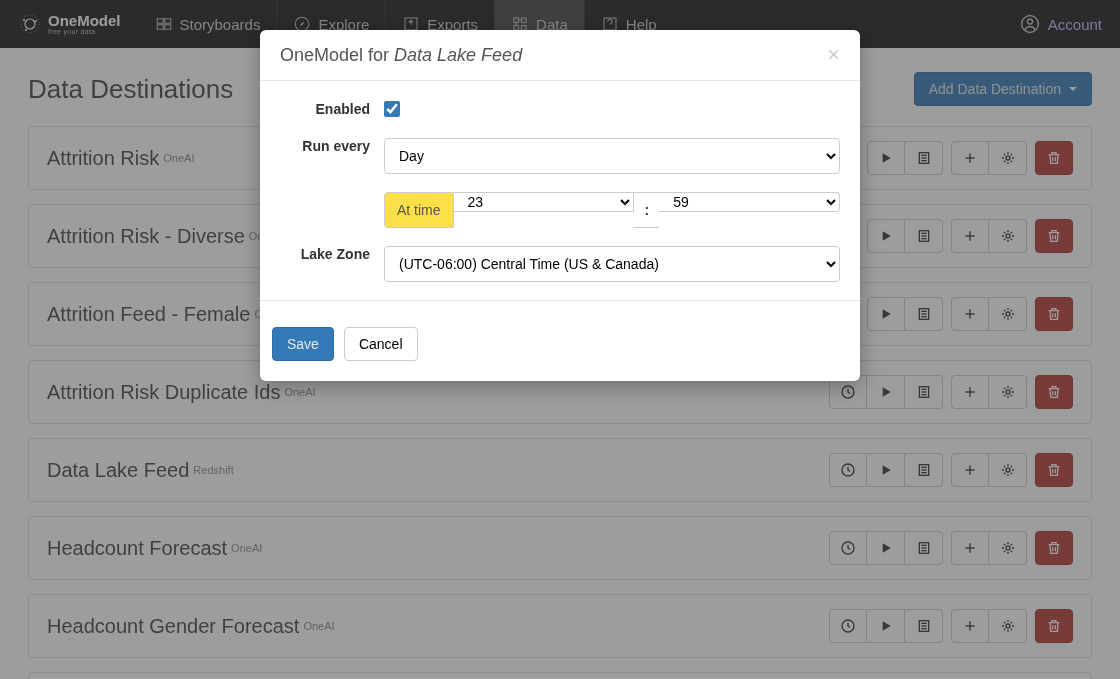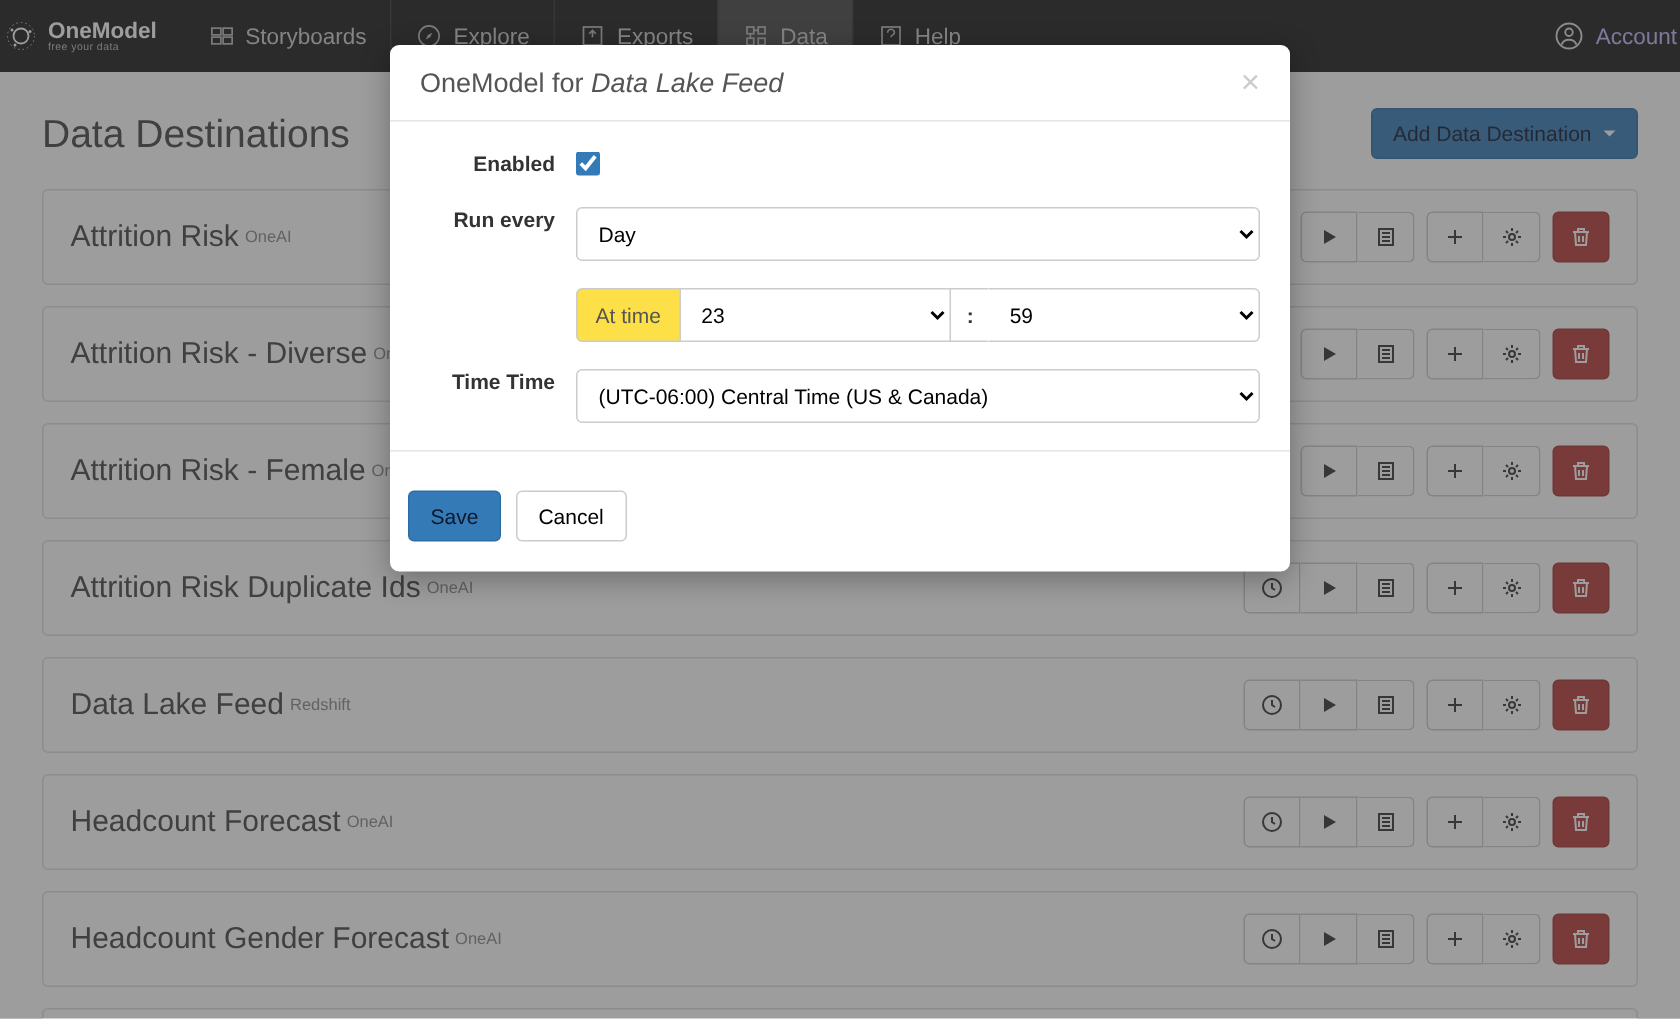--- a/index.html
+++ b/index.html
@@ -1,39 +1,39 @@
 <!DOCTYPE html>
 <html><head>
 <meta charset="utf-8">
 <style>
 * { box-sizing: border-box; margin: 0; padding: 0; }
 body { font-family: "Helvetica Neue", Helvetica, Arial, sans-serif; font-size: 14px; color: #333; background: #fff; width: 1120px; height: 679px; overflow: hidden; position: relative; }
 
 
-.topnav { background: #1a1a1a; color: #ddd; height: 48px; display: flex; align-items: center; padding: 0 2px; }
+.topnav { background: #1a1a1a; color: #ddd; height: 48px; display: flex; align-items: center; padding: 0 18px; }
 .logo { display: flex; align-items: center; margin-right: 18px; }
 .logo-icon { width: 24px; height: 24px; }
 .logo-text { display: flex; flex-direction: column; margin-left: 6px; line-height: 1; }
 .logo-text .big { font-size: 15px; font-weight: 600; color: #fff; }
 .logo-text .sub { font-size: 7px; color: #bbb; letter-spacing: 0.3px; }
 .nav-items { display: flex; height: 100%; }
 .nav-item { display: flex; align-items: center; padding: 0 16px; color: #ccc; font-size: 15px; gap: 7px; cursor: pointer; border-left: 1px solid #333; }
 .nav-item:first-child { border-left: none; }
 .nav-item.active { background: #444; }
 .nav-item svg { width: 18px; height: 18px; stroke: #bbb; fill: none; stroke-width: 1.5; }
 .spacer { flex: 1; }
 .account { display: flex; align-items: center; gap: 8px; color: #c4b5fd; font-size: 15px; cursor: pointer; }
 .account svg { width: 20px; height: 20px; stroke: #ddd; fill: none; stroke-width: 1.5; }
 
 
 .page { padding: 24px 28px; }
 .page-header { display: flex; justify-content: space-between; align-items: center; margin-bottom: 20px; }
 .page-title { font-size: 26px; font-weight: 400; color: #444; }
 .btn { display: inline-flex; align-items: center; gap: 4px; padding: 8px 14px; border-radius: 4px; border: 1px solid #ccc; background: #fff; cursor: pointer; font-size: 14px; }
-.btn-primary { background: #337ab7; border-color: #2e6da4; color: #0f172a; }
+.btn-primary { background: #337ab7; border-color: #2e6da4; color: #e5e5e5; }
 
 .dest-row { border: 1px solid #ddd; border-radius: 4px; padding: 14px 18px; margin-bottom: 14px; display: flex; align-items: center; background: #fff; }
 .dest-title { font-size: 20px; color: #444; }
 .dest-sub { font-size: 11px; color: #888; margin-left: 4px; }
 .dest-actions { margin-left: auto; display: flex; gap: 8px; }
 .dest-actions .group { display: flex; }
 .icon-btn { width: 38px; height: 34px; border: 1px solid #ccc; background: #fff; display: flex; align-items: center; justify-content: center; cursor: pointer; }
 .icon-btn + .icon-btn { border-left: none; }
 .group .icon-btn:first-child { border-top-left-radius: 4px; border-bottom-left-radius: 4px; }
 .group .icon-btn:last-child { border-top-right-radius: 4px; border-bottom-right-radius: 4px; }
@@ -49,21 +49,21 @@
 .modal-title { font-size: 18px; font-weight: 400; color: #555; }
 .modal-title .ital { font-style: italic; }
 .close-x { margin-left: auto; font-size: 22px; color: #ccc; cursor: pointer; background: none; border: none; line-height: 1; }
 .modal-body { padding: 20px 20px 12px; }
 .form-row { display: flex; align-items: flex-start; margin-bottom: 18px; }
 .form-label { width: 90px; text-align: right; font-weight: 600; font-size: 14px; color: #333; margin-right: 14px; }
 .form-control-area { flex: 1; min-width: 0; }
 .select { width: 100%; height: 36px; border: 1px solid #ccc; border-radius: 4px; padding: 0 10px; font-size: 14px; background: #fff; }
 .time-row { display: flex; align-items: stretch; gap: 0; }
 .time-addon { border: 1px solid #ccc; background: #fde047; padding: 0 12px; display: flex; align-items: center; font-size: 14px; color: #555; border-radius: 4px 0 0 4px; height: 36px; }
-.time-row select { border-radius: 0; height: 36px; }
+.time-row select { border-radius: 0; height: 20px; }
 .time-row select:last-child { border-radius: 0 4px 4px 0; }
 .colon { border-top: 1px solid #ccc; border-bottom: 1px solid #ccc; display: flex; align-items: center; padding: 0 10px; font-weight: 600; height: 36px; }
 .hr { border: none; border-top: 1px solid #e5e5e5; margin: 10px -20px 0; }
 .modal-footer { padding: 14px 12px 20px; display: flex; gap: 10px; }
 .checkbox { width: 16px; height: 16px; accent-color: #337ab7; }
 .caret-down { border-top: 4px solid #fff; border-left: 4px solid transparent; border-right: 4px solid transparent; display: inline-block; margin-left: 4px; vertical-align: middle; }
 </style>
 </head>
 <body>
 
@@ -222,21 +222,21 @@
           <div class="group">
             <div class="icon-btn danger">
               <svg viewBox="0 0 24 24">
                 <path d="M4 7h16M9 7V4h6v3M6 7l1 13h10l1-13M10 11v6M14 11v6"></path>
               </svg>
             </div>
           </div>
         </div>
       </div>
       <div class="dest-row">
-        <span class="dest-title">Attrition Risk - Female</span>
+        <span class="dest-title">Attrition Feed - Female</span>
         <span class="dest-sub">OneAI</span>
         <div class="dest-actions">
           <div class="group">
             <div class="icon-btn play">
               <svg viewBox="0 0 24 24">
                 <polygon points="7,5 19,12 7,19"></polygon>
               </svg>
             </div>
             <div class="icon-btn">
               <svg viewBox="0 0 24 24">
@@ -498,21 +498,21 @@
               <option>23</option>
             </select>
             <div class="colon">:</div>
             <select class="select" style="flex:1; border-left:none;">
               <option>59</option>
             </select>
           </div>
         </div>
       </div>
       <div class="form-row">
-        <div class="form-label">Time Time</div>
+        <div class="form-label">Lake Zone</div>
         <div class="form-control-area">
           <select class="select">
             <option>(UTC-06:00) Central Time (US &amp; Canada)</option>
           </select>
         </div>
       </div>
       <hr class="hr">
     </div>
     <div class="modal-footer">
       <button class="btn btn-primary">Save</button>

